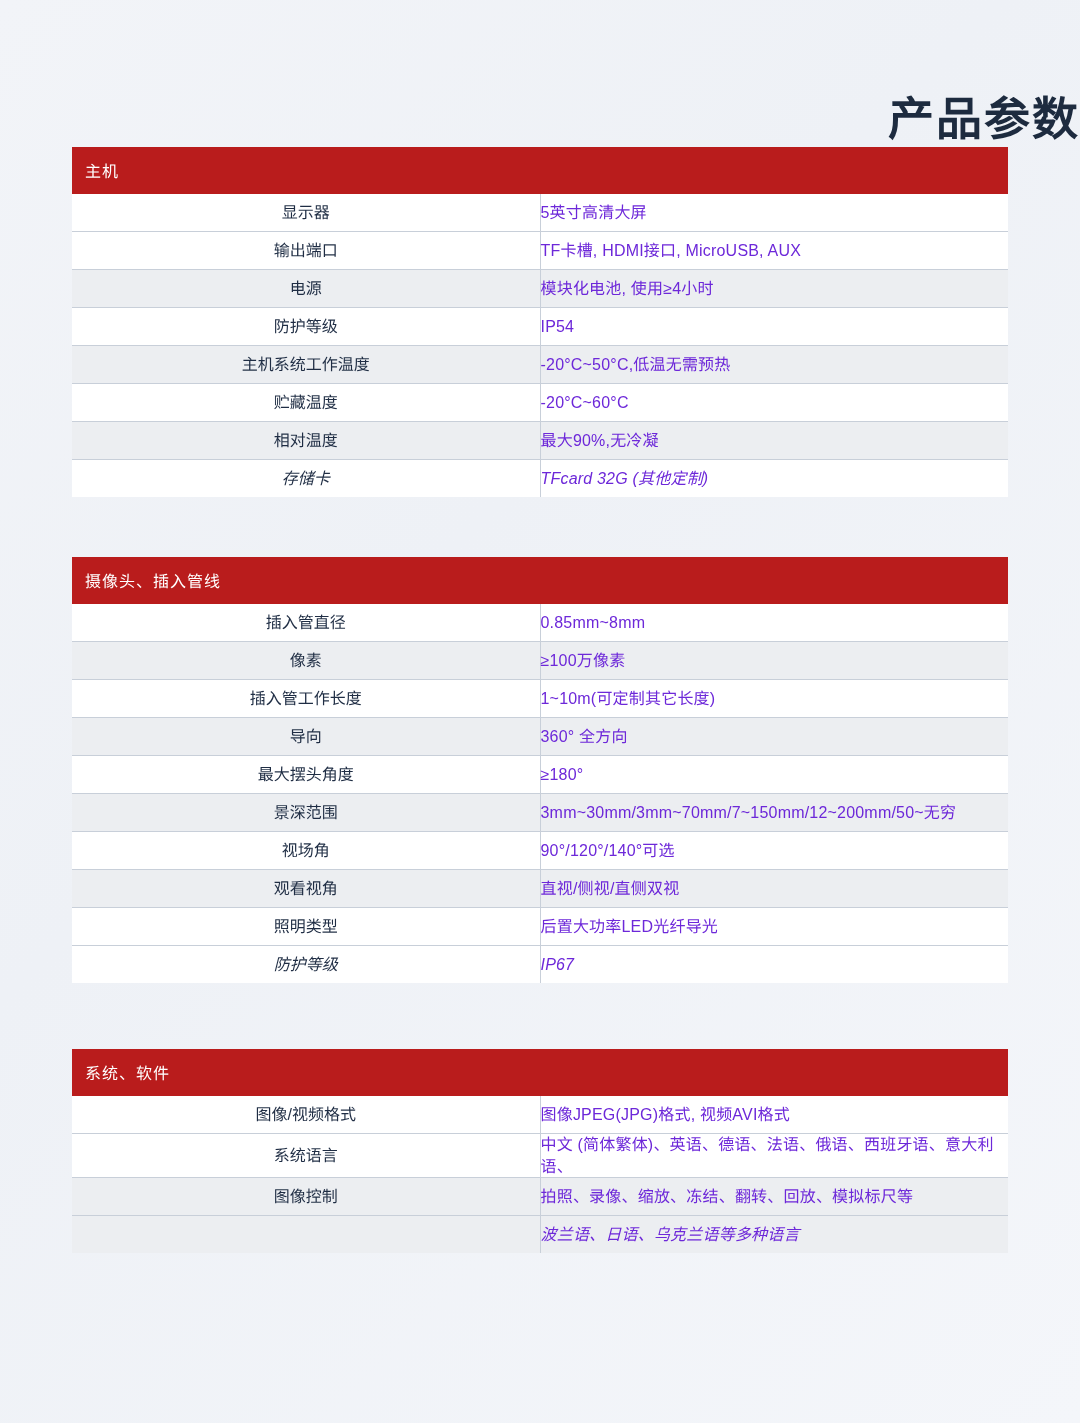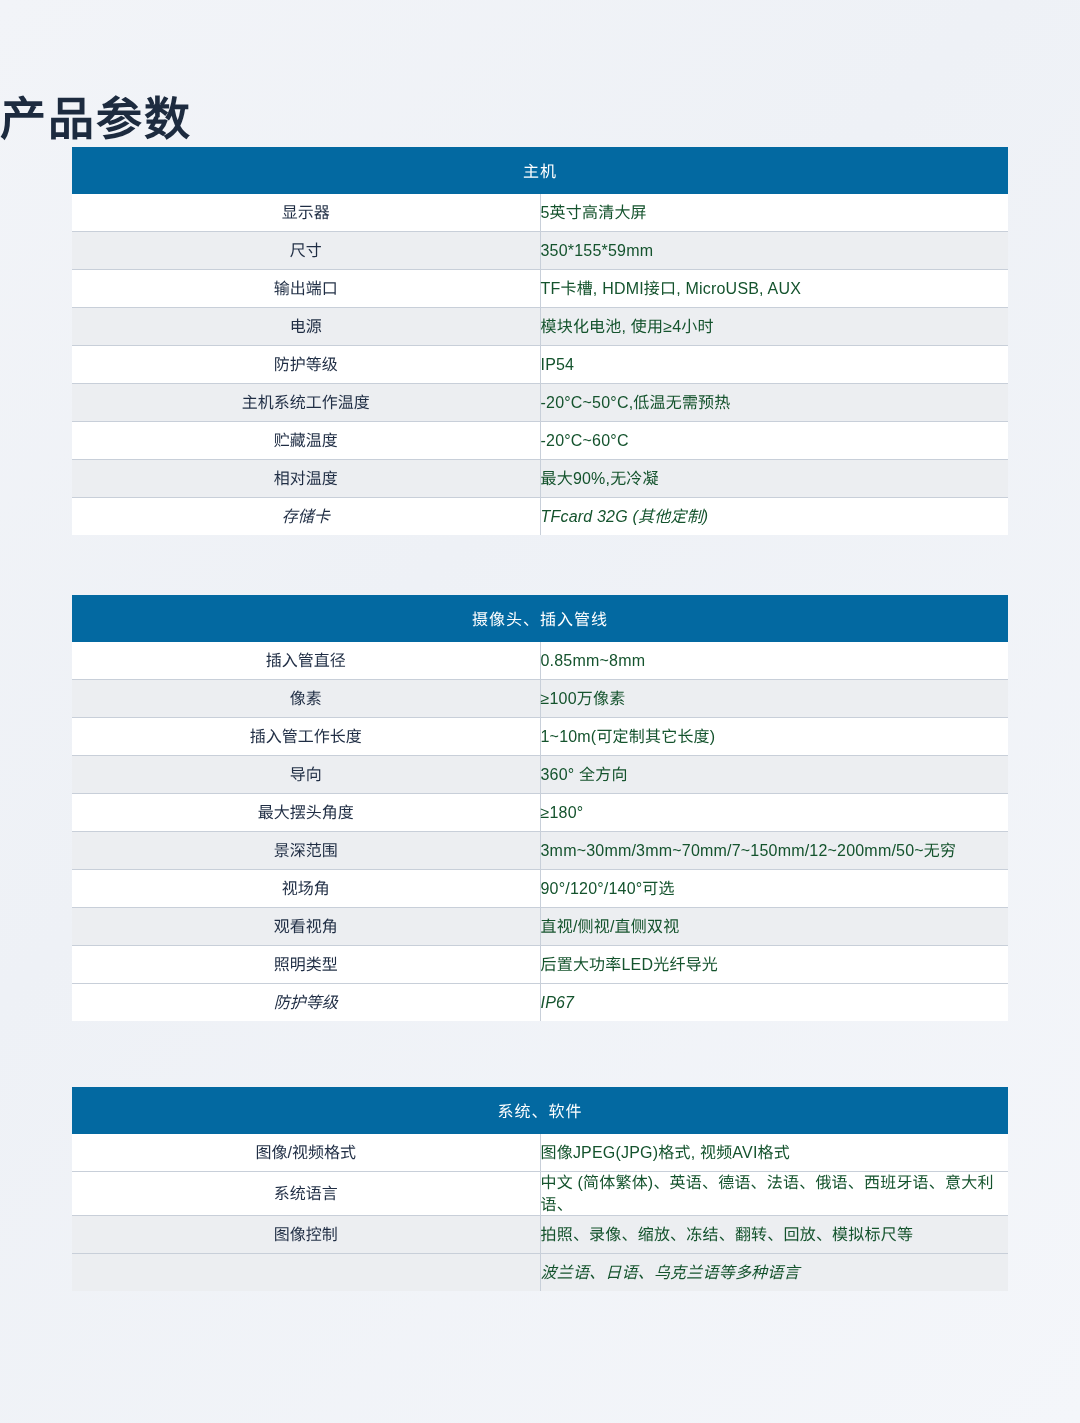--- a/index.html
+++ b/index.html
@@ -13,21 +13,21 @@
     font-family: "Liberation Sans", "DejaVu Sans", sans-serif;
     color: #23334d;
     -webkit-font-smoothing: antialiased;
   }
   .page {
     width: 1080px;
     box-sizing: border-box;
     padding: 0;
   }
   .page-title {
-    text-align: left;
+    text-align: right;
     font-size: 46px;
     font-weight: bold;
     letter-spacing: 2px;
     color: #1d2b3f;
     margin: 0;
     padding-top: 92px;
     padding-bottom: 0;
     line-height: 1.2;
   }
   .tables {
@@ -39,26 +39,25 @@
     border-collapse: collapse;
     table-layout: fixed;
     margin-top: 58px;
   }
   .spec-table:first-child {
     margin-top: 0;
   }
   .block-gap-1 { margin-top: 60px; }
   .block-gap-2 { margin-top: 66px; }
   .section-header td {
-    background: #0369a1;
+    background: #b91c1c;
     color: #ffffff;
-    text-align: center;
     font-size: 16px;
     letter-spacing: 1px;
-    padding: 11px 0 12px 0;
+    padding: 11px 0 12px 13px;
     font-weight: normal;
   }
   .spec-table td {
     border: none;
     font-size: 16px;
   }
   tr.spec-row td {
     height: 37px;
     padding: 0;
     vertical-align: middle;
@@ -66,21 +65,21 @@
   td.label {
     width: 205px;
     text-align: center;
     color: #1f2d44;
     border-right: 1px solid #c8cfd9;
     padding: 8px 6px;
     line-height: 1.35;
   }
   td.value {
     padding: 8px 0 8px 18px;
-    color: #14532d;
+    color: #6d28d9;
     line-height: 1.35;
     letter-spacing: 0.2px;
     margin-left: 10px;
   }
   tr.odd td { background: #ffffff; }
   tr.even td { background: #eceef1; }
   tr.spec-row td.label,
   tr.spec-row td.value {
     border-bottom: 1px solid #c8cfd9;
   }
@@ -103,24 +102,20 @@
 
     <table class="spec-table">
       <tbody>
         <tr class="section-header">
           <td colspan="2">主机</td>
         </tr>
         <tr class="spec-row odd">
           <td class="label">显示器</td>
           <td class="value">5英寸高清大屏</td>
         </tr>
-        <tr class="spec-row even">
-          <td class="label">尺寸</td>
-          <td class="value">350*155*59mm</td>
-        </tr>
         <tr class="spec-row odd">
           <td class="label">输出端口</td>
           <td class="value">TF卡槽, HDMI接口, MicroUSB, AUX</td>
         </tr>
         <tr class="spec-row even">
           <td class="label">电源</td>
           <td class="value">模块化电池, 使用≥4小时</td>
         </tr>
         <tr class="spec-row odd">
           <td class="label">防护等级</td>

